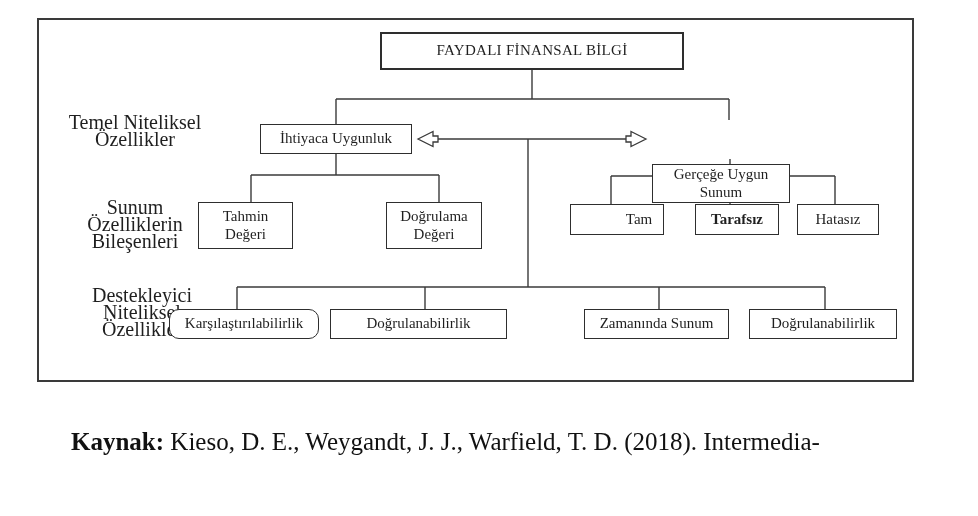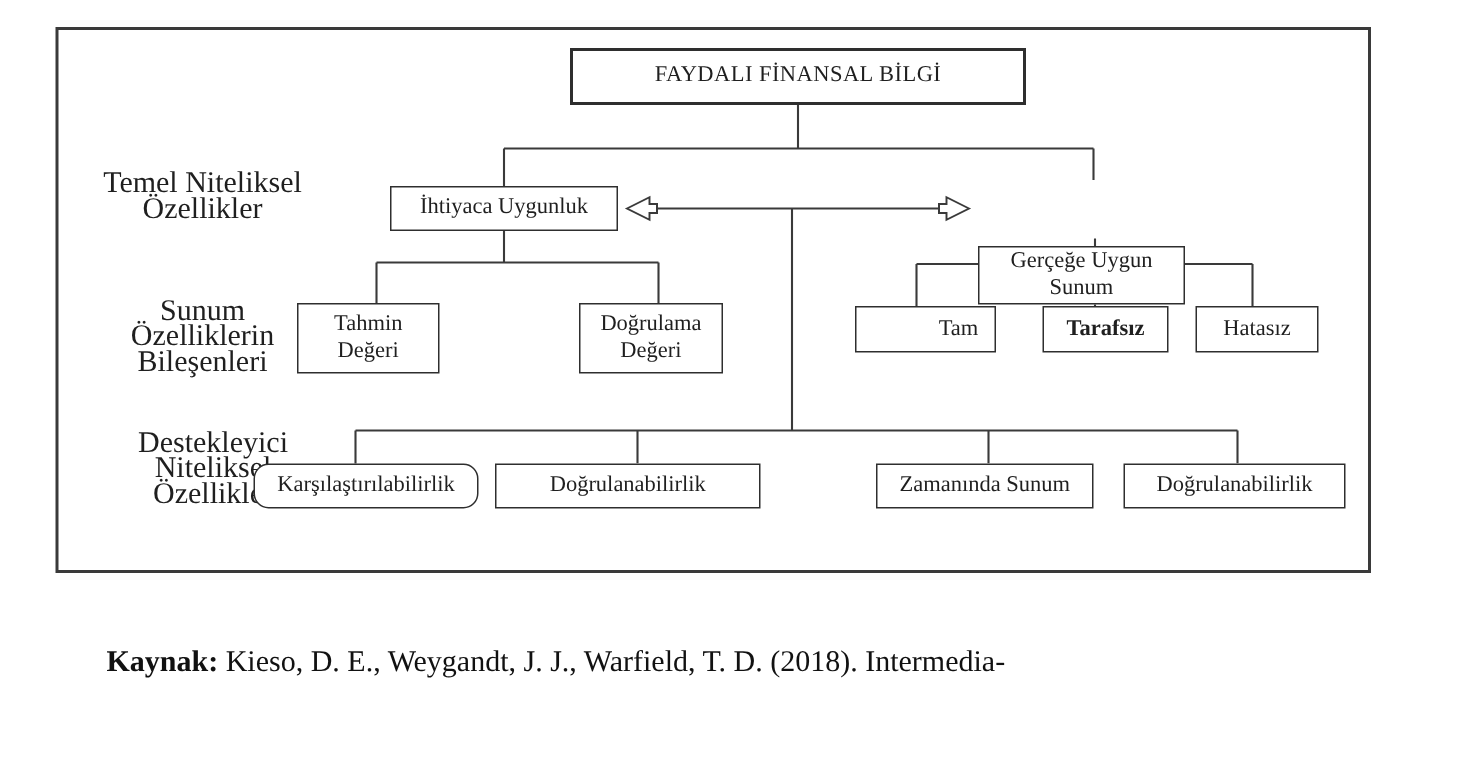--- a/index.html
+++ b/index.html
@@ -66,21 +66,21 @@
     line-height: 17px;
     white-space: pre-line;
     color: #1f1f1f;
     padding-left: 28px;
   }
   .caption {
     position: absolute;
     left: 33px;
     top: 424px;
     width: 910px;
-    font-size: 20px;
+    font-size: 25px;
     line-height: 35px;
     color: #111111;
   }
   .caption .cap-line1 { padding-left: 38px; }
   .caption b { font-weight: bold; }
 </style>
 </head>
 <body>
 
 <div id="page">

